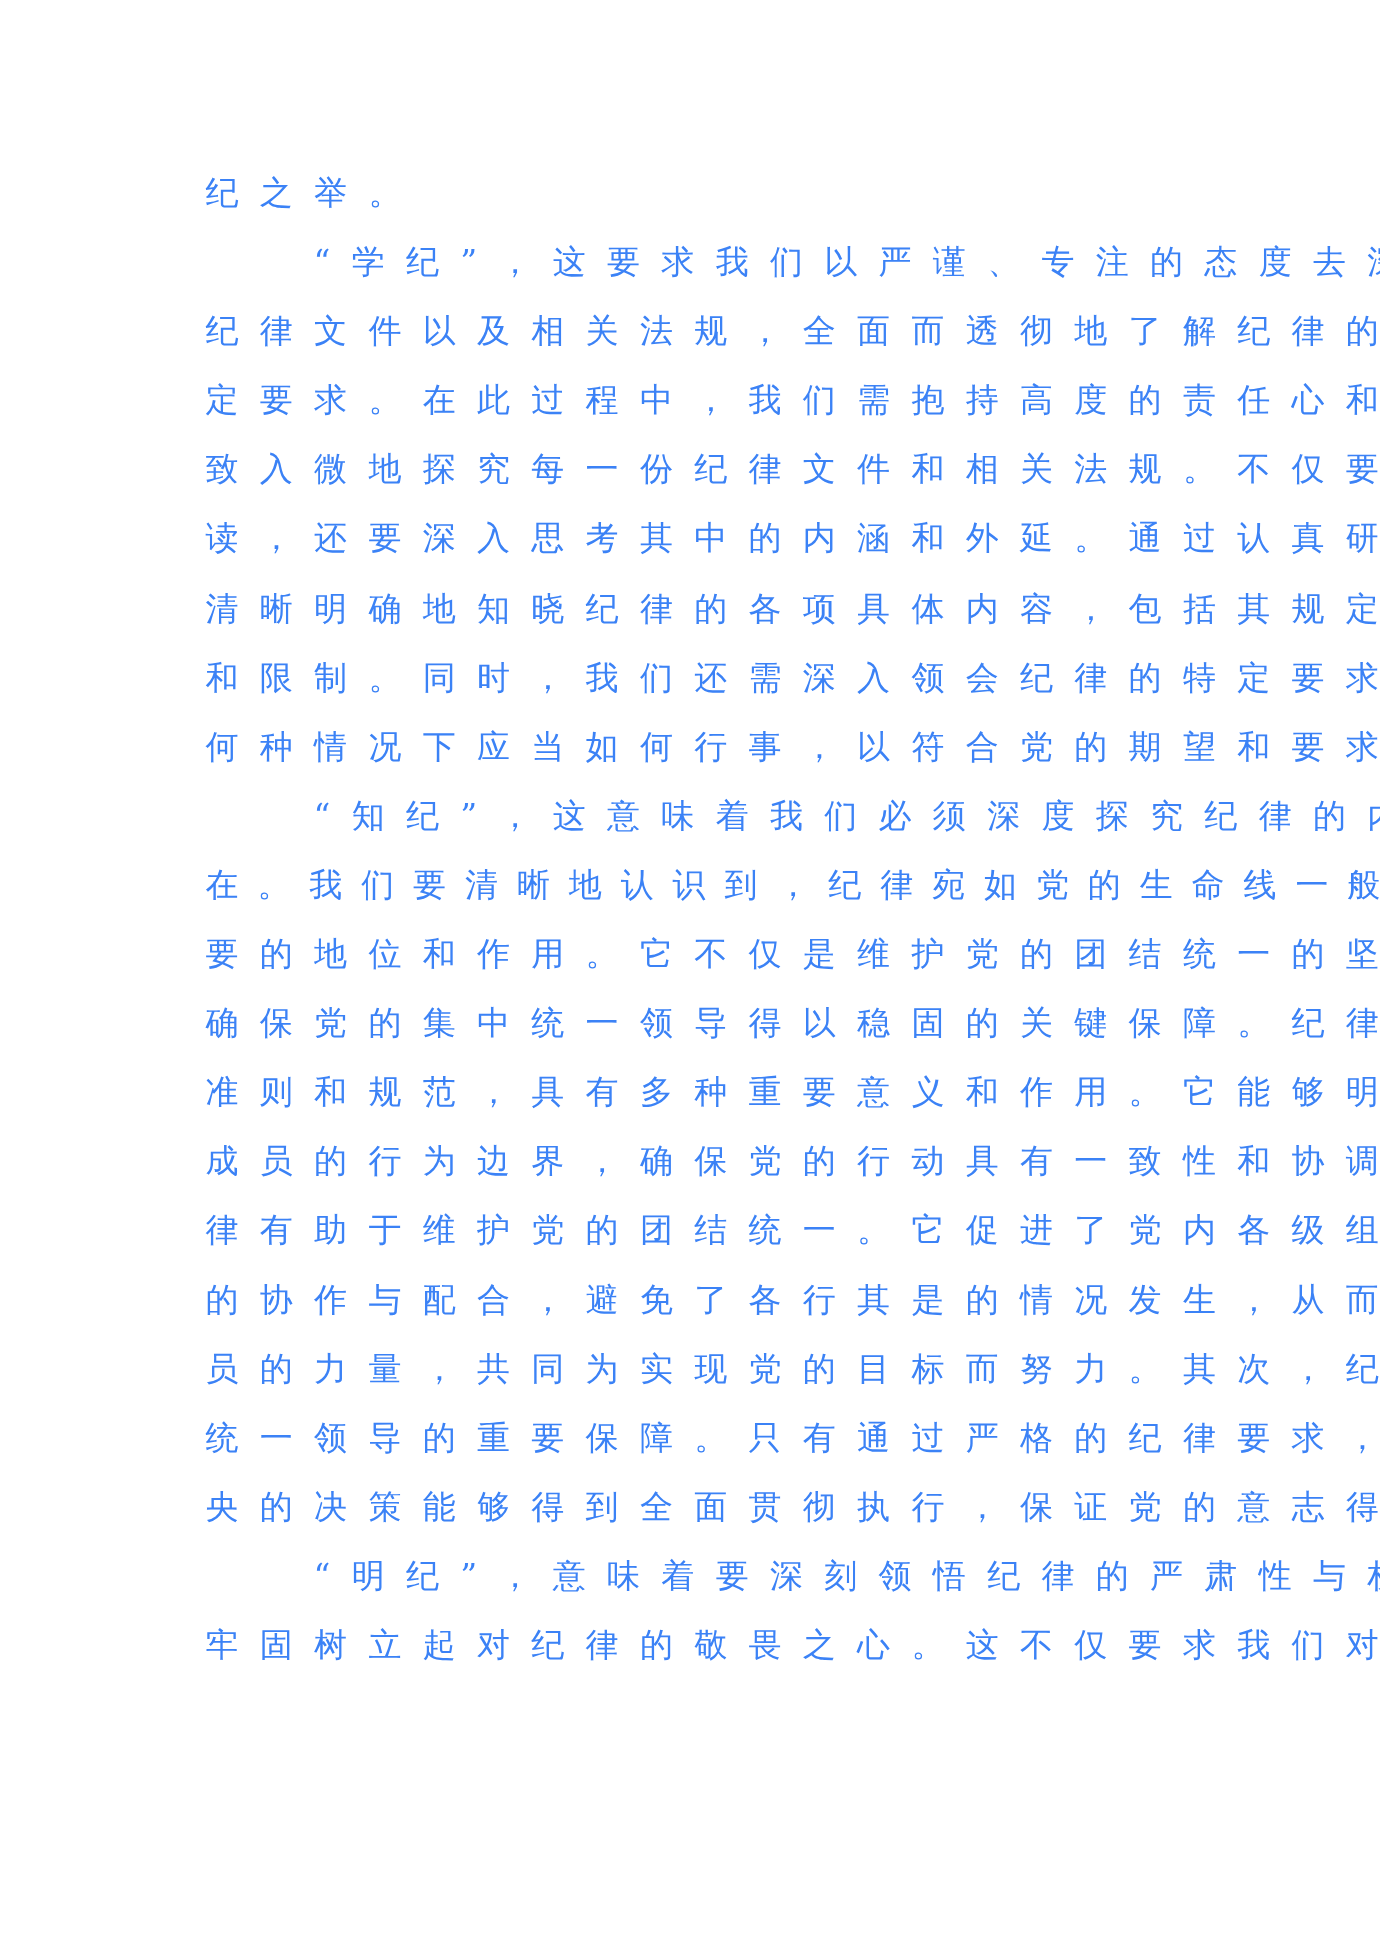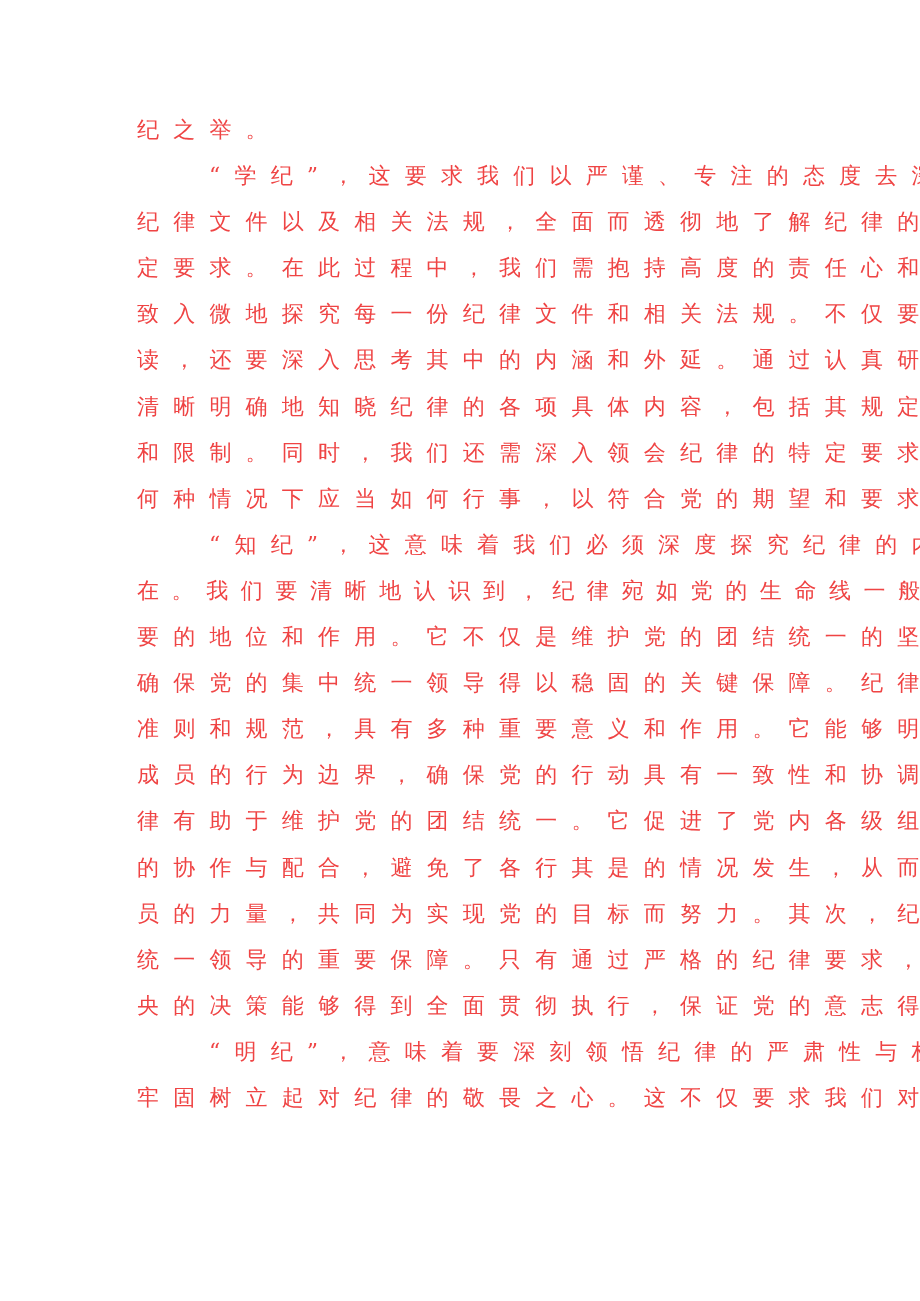--- a/index.html
+++ b/index.html
@@ -3,21 +3,21 @@
 <meta charset="utf-8">
 <style>
   html, body { margin: 0; padding: 0; background: #ffffff; }
   body { width: 920px; height: 1301px; position: relative; overflow: hidden; }
   .page {
     position: absolute;
     left: 137px;
     top: 107px;
     width: 660px;
     font-family: "DejaVu Serif", "Liberation Serif", serif;
-    color: #ef4444;
+    color: #3b82f6;
     font-size: 22px;
     line-height: 46.1px;
   }
   .line {
     display: block;
     white-space: nowrap;
     letter-spacing: 14.2px;
     height: 46.1px;
   }
   .indent { padding-left: 72px; }

